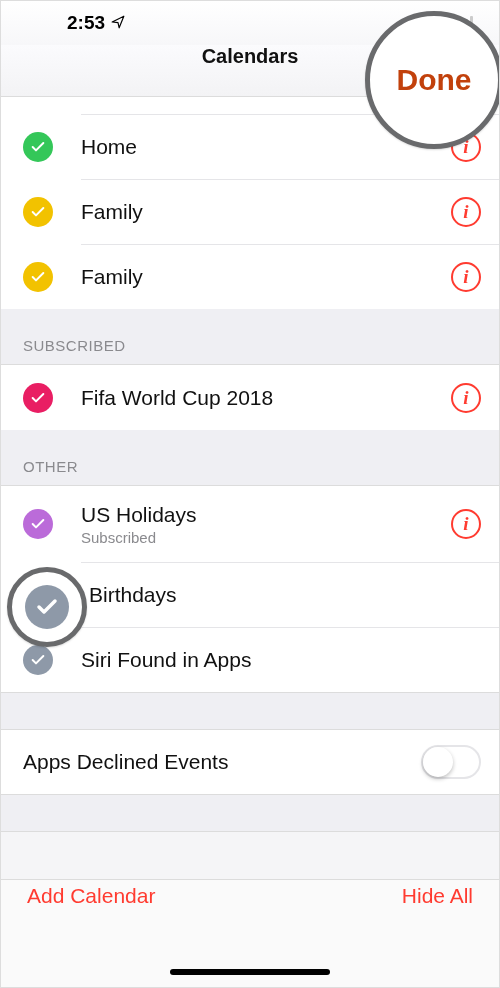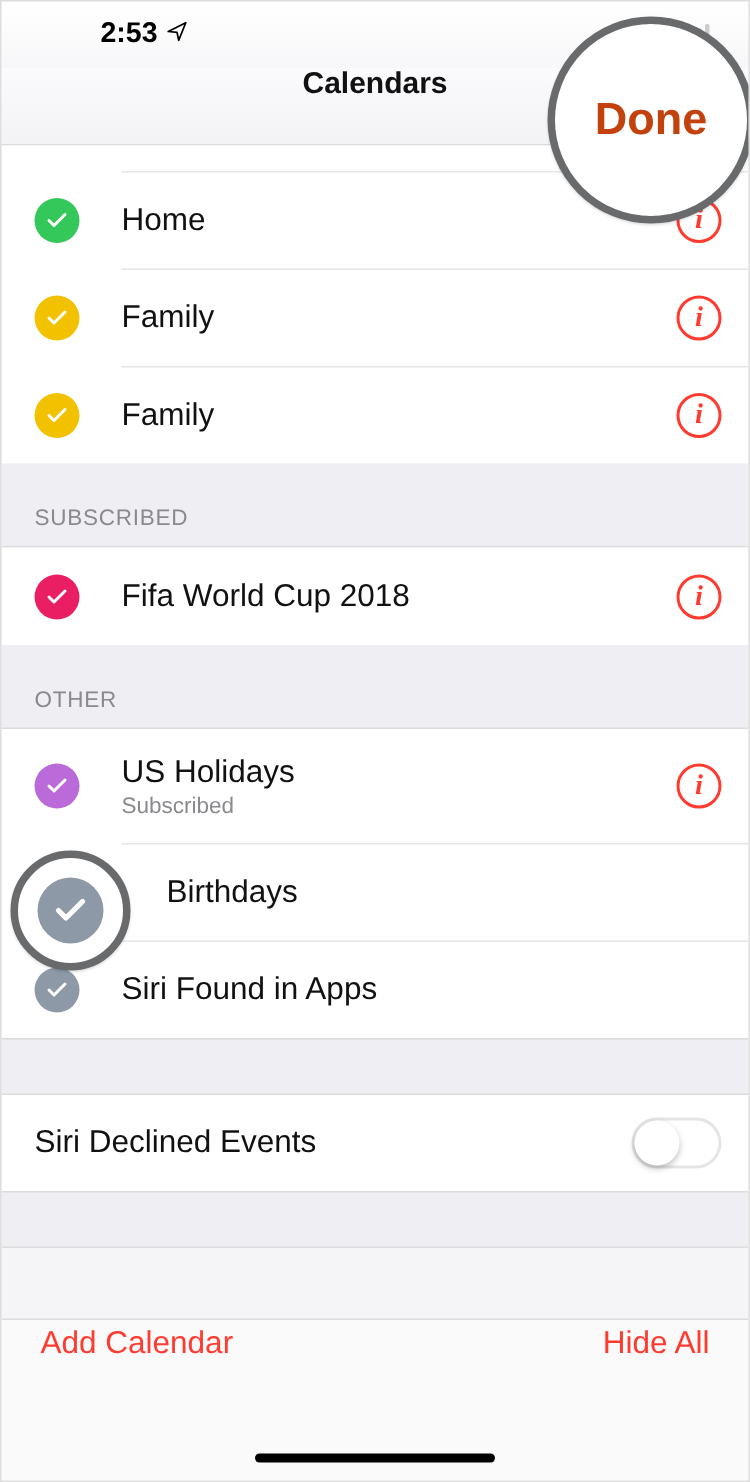--- a/index.html
+++ b/index.html
@@ -179,40 +179,40 @@
           <span>i</span>
         </button>
     </div>
     <div class="row">
       <div class="row-divider"></div>
       <span class="check c-grey" style="visibility:hidden">
         <svg viewBox="0 0 24 24">
             <path d="M4 12l5 5 11-11" stroke="#fff" stroke-width="3" fill="none" stroke-linecap="round" stroke-linejoin="round"></path>
           </svg>
       </span>
-      <div class="row-main" style="margin-left:30px">
+      <div class="row-main" style="margin-left:8px">
           <span class="row-label">Birthdays</span>
         </div>
     </div>
     <div class="row">
       <div class="row-divider"></div>
       <span class="check c-grey">
         <svg viewBox="0 0 24 24">
             <path d="M4 12l5 5 11-11" stroke="#fff" stroke-width="3" fill="none" stroke-linecap="round" stroke-linejoin="round"></path>
           </svg>
       </span>
       <div class="row-main">
           <span class="row-label">Siri Found in Apps</span>
         </div>
     </div>
   </div>
 
   <div class="gap"></div>
   <div class="toggle-row">
-    <span class="toggle-label">Siri Declined Events</span>
+    <span class="toggle-label">Apps Declined Events</span>
     <span class="switch">
         <span class="knob"></span>
       </span>
   </div>
   <div class="gap"></div>
 
 </div>
 
 <div class="toolbar">
   <a href="#">Add Calendar</a>

